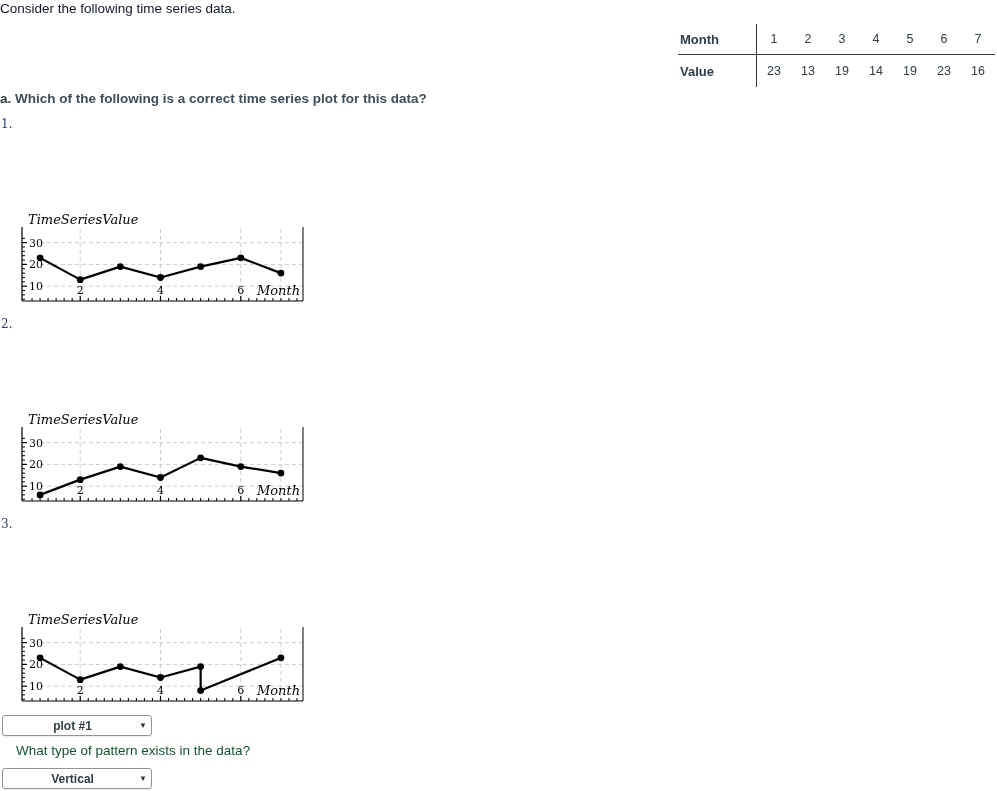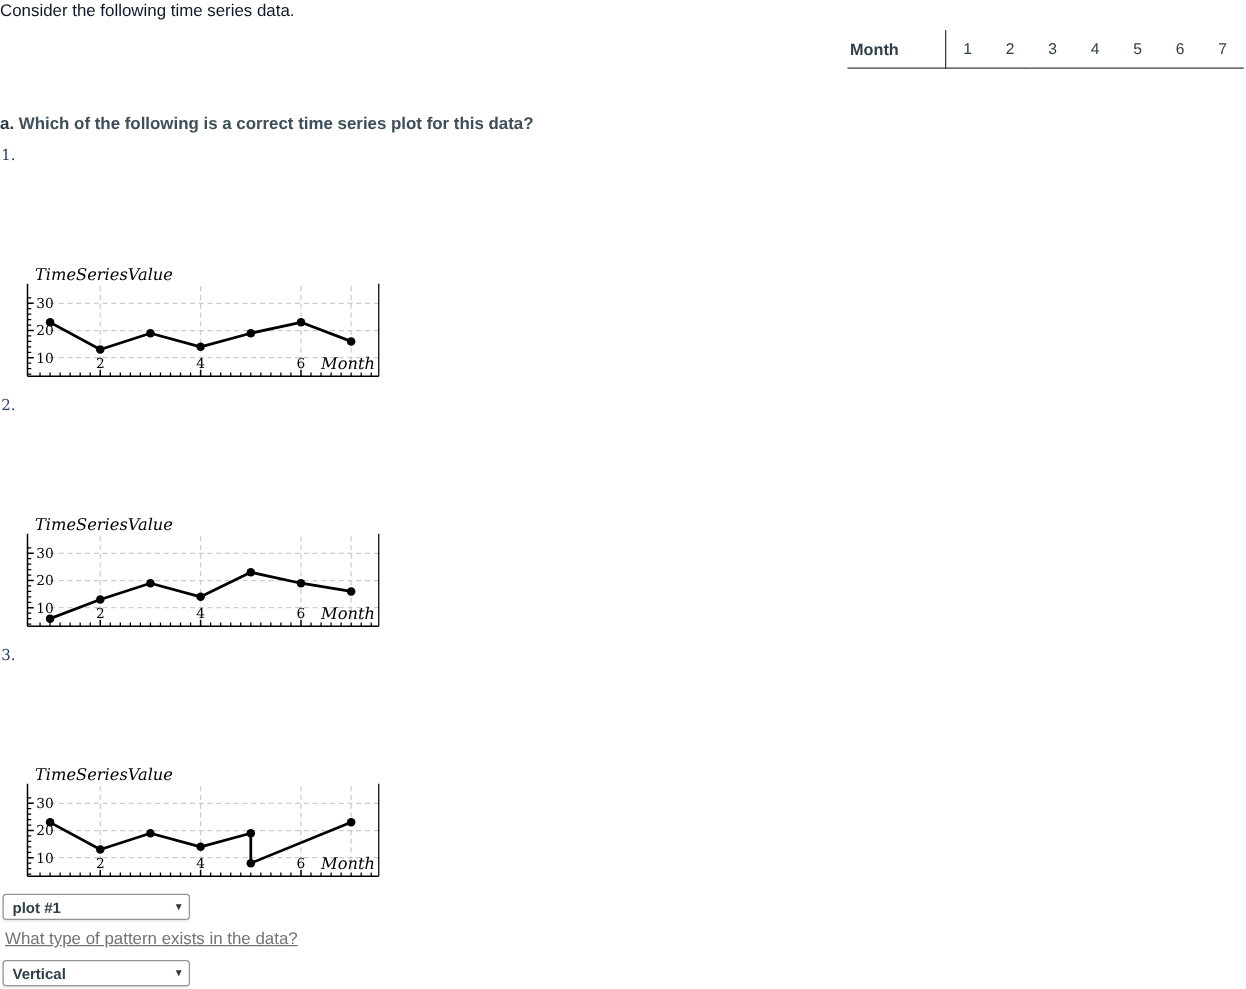--- a/index.html
+++ b/index.html
@@ -29,26 +29,25 @@
     left: 0px;
     top: 91px;
     font-size: 13.5px;
     color: #3e4e5a;
     white-space: nowrap;
     font-weight: bold;
   }
   .prompt-a b { color: #2c3a44; }
   .prompt-pattern {
     position: absolute;
-    left: 4px;
+    left: 16px;
     top: 743px;
     font-size: 13.5px;
-    color: #737373;
+    color: #14532d;
     white-space: nowrap;
-    text-decoration: underline;
   }
 
   
   .data-table {
     position: absolute;
     left: 678px;
     top: 24px;
     border-collapse: collapse;
     font-size: 12.5px;
     color: #2f3e48;
@@ -118,20 +117,21 @@
     border-radius: 3px;
     background: #ffffff;
     font-family: "Liberation Sans", sans-serif;
     font-size: 12px;
     font-weight: bold;
     color: #2f3e48;
     display: flex;
     align-items: center;
     padding: 0 4px 0 7px;
     box-shadow: 0 1px 1px rgba(0,0,0,0.07);
+    text-align: center;
   }
   .dropdown .dd-label {
     flex: 1 1 auto;
     white-space: nowrap;
     overflow: hidden;
   }
   .dropdown .dd-arrow {
     font-size: 8px;
     color: #333;
     line-height: 1;
@@ -149,20 +149,30 @@
   <tbody>
     <tr class="top-row">
       <th class="rowlabel">Month</th>
       <td class="vcell">1</td>
       <td class="vcell">2</td>
       <td class="vcell">3</td>
       <td class="vcell">4</td>
       <td class="vcell">5</td>
       <td class="vcell">6</td>
       <td class="vcell">7</td>
+    </tr>
+    <tr class="bot-row">
+      <th class="rowlabel">Value</th>
+      <td class="vcell">23</td>
+      <td class="vcell">13</td>
+      <td class="vcell">19</td>
+      <td class="vcell">14</td>
+      <td class="vcell">19</td>
+      <td class="vcell">23</td>
+      <td class="vcell">16</td>
     </tr>
   </tbody>
 </table>
 
 <div class="prompt-a">
   <b>a.</b>
   <span>Which of the following is a correct time series plot for this data?</span>
 </div>
 
 <div class="plot-block" id="plot-block-0" style="top:115px;">

